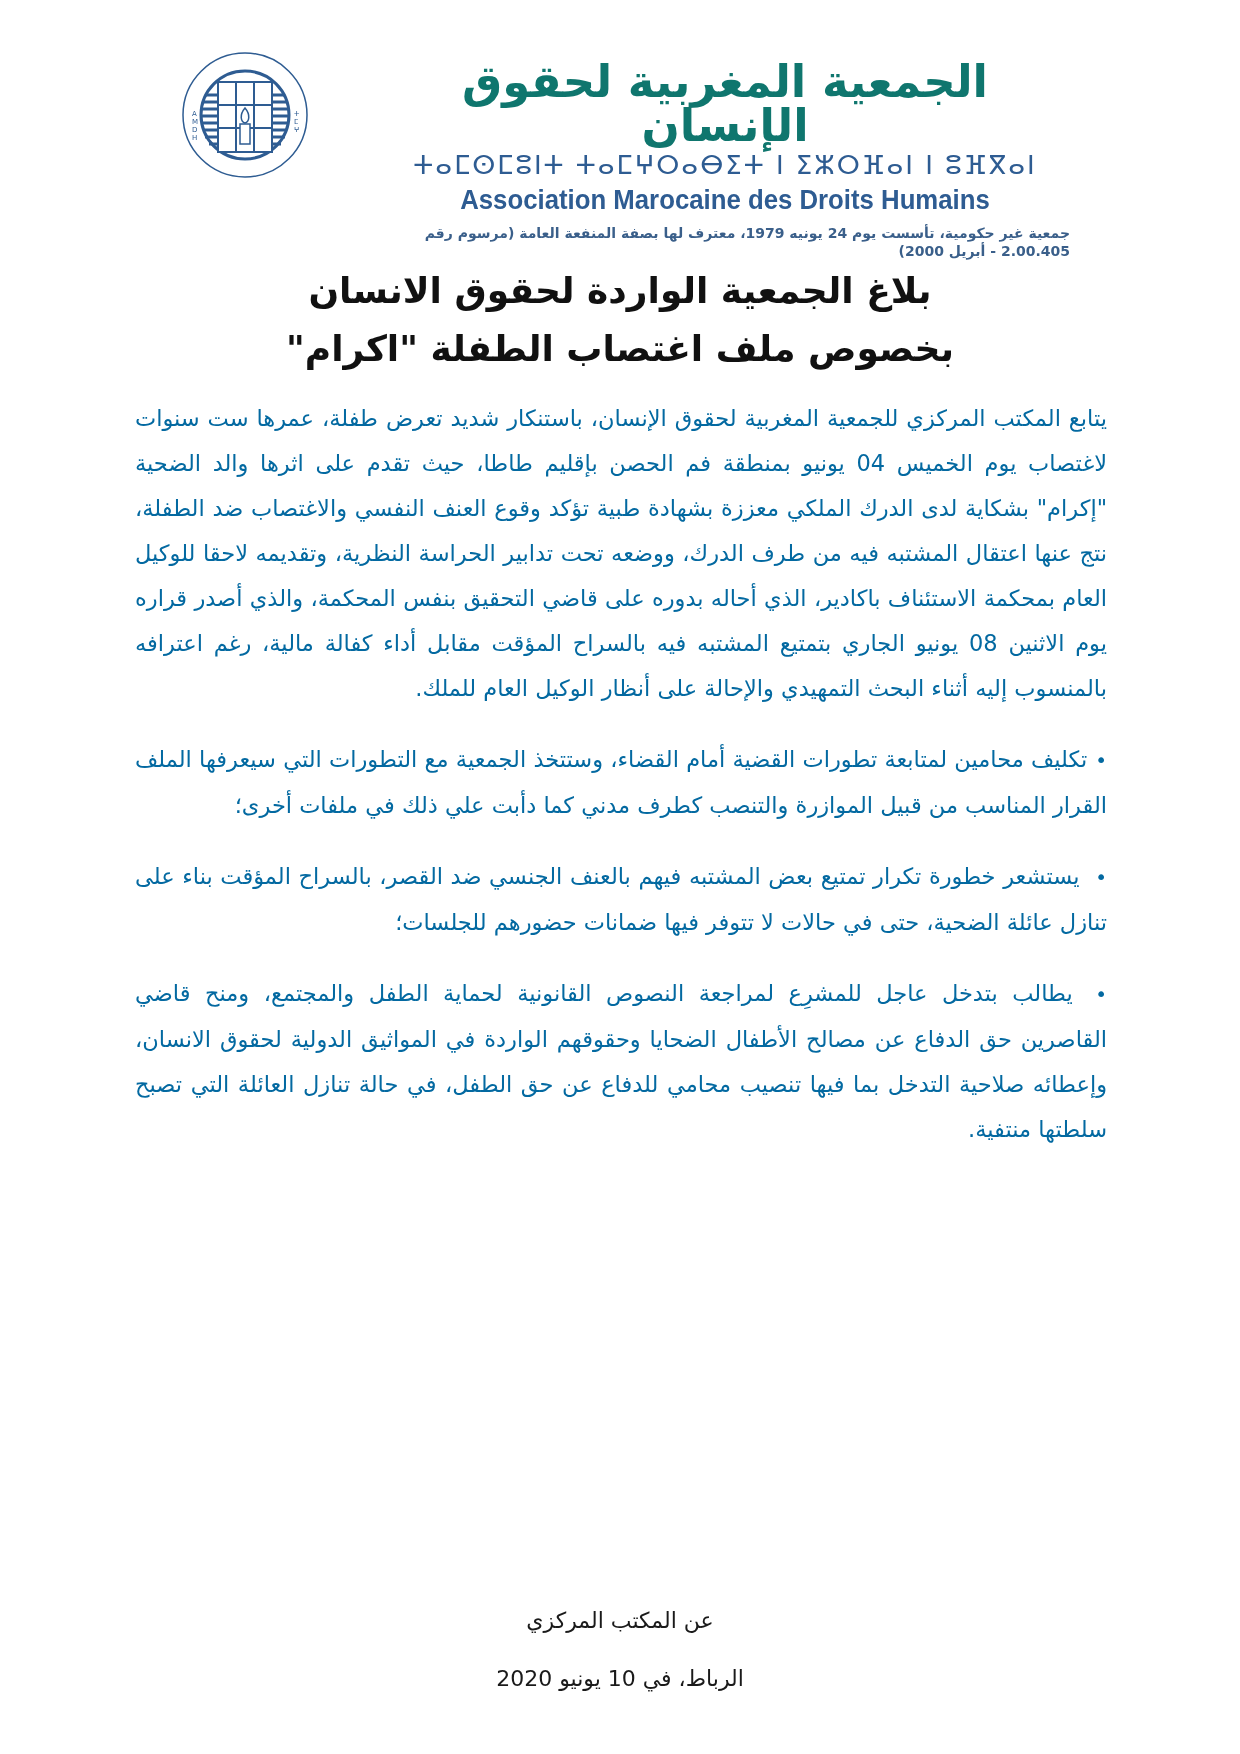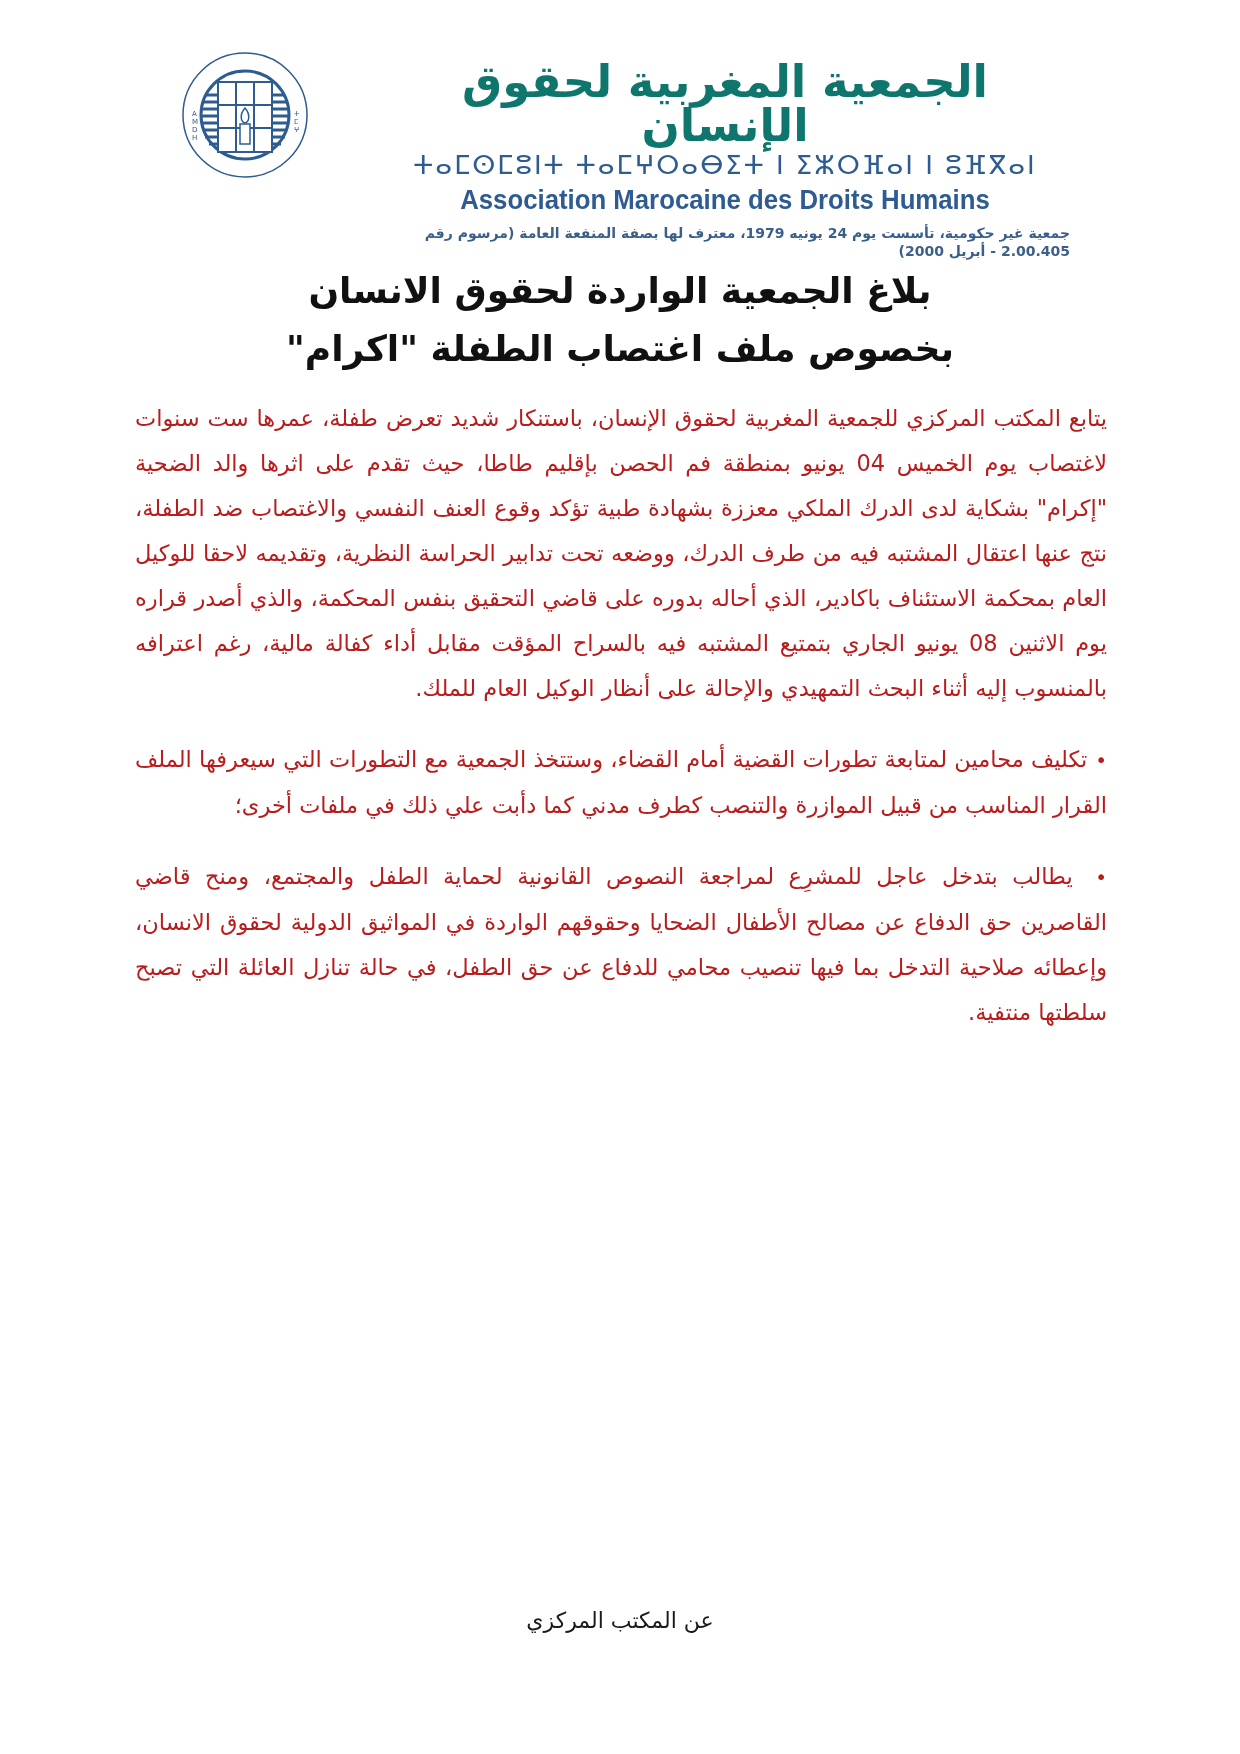--- a/index.html
+++ b/index.html
@@ -7,21 +7,21 @@
   .letterhead { position: absolute; top: 40px; left: 0; width: 1240px; height: 190px; }
   .logo { position: absolute; left: 180px; top: 10px; width: 130px; height: 130px; }
   .org-block { position: absolute; left: 380px; top: 20px; width: 690px; text-align: center; }
   .org-ar { color: #0f766e; font-size: 45px; font-weight: bold; direction: rtl; line-height: 44px; letter-spacing: 0.5px; }
   .org-tz { color: #2e5c92; font-size: 26px; line-height: 34px; letter-spacing: 2px; font-family: "DejaVu Sans", sans-serif; }
   .org-fr { color: #2e5c92; font-size: 28px; font-weight: bold; line-height: 36px; font-family: "Liberation Sans Narrow", "Liberation Sans", sans-serif; transform: scaleX(0.92); }
   .org-reg-ar { color: #3a5f8a; font-size: 14px; font-weight: bold; direction: rtl; line-height: 18px; margin-top: 6px; text-align: right; padding-right: 0px; }
   .org-reg-fr { color: #3a5f8a; font-size: 12px; font-weight: bold; line-height: 18px; text-align: right; padding-right: 12px; font-family: "Liberation Sans", sans-serif; }
 
   .title { position: absolute; top: 262px; left: 120px; width: 1000px; text-align: center; direction: rtl; font-size: 36px; font-weight: bold; line-height: 58px; color: #111; }
-  .content { position: absolute; top: 396px; left: 135px; width: 972px; direction: rtl; text-align: justify; font-size: 22.5px; line-height: 45px; color: #b91c1c; font-family: "DejaVu Sans", sans-serif; }
+  .content { position: absolute; top: 396px; left: 135px; width: 972px; direction: rtl; text-align: justify; font-size: 22.5px; line-height: 45px; color: #0369a1; font-family: "DejaVu Sans", sans-serif; }
   .content p { margin: 0 0 26px 0; }
   .bullet { display: block; }
   .bullet-dot { font-size: 20px; margin-left: 8px; }
   .signature { position: absolute; top: 1592px; left: 370px; width: 500px; text-align: center; direction: rtl; font-size: 22px; line-height: 58px; color: #1a1a1a; }
 </style>
 </head>
 <body>
 
 <div class="letterhead">
   <div class="logo">
@@ -68,19 +68,23 @@
   <div>بلاغ الجمعية الواردة لحقوق الانسان</div>
   <div>بخصوص ملف اغتصاب الطفلة "اكرام"</div>
 </div>
 
 <div class="content">
   <p>يتابع المكتب المركزي للجمعية المغربية لحقوق الإنسان، باستنكار شديد تعرض طفلة، عمرها ست سنوات لاغتصاب يوم الخميس 04 يونيو بمنطقة فم الحصن بإقليم طاطا، حيث تقدم على اثرها والد الضحية "إكرام" بشكاية لدى الدرك الملكي معززة  بشهادة طبية تؤكد وقوع العنف النفسي والاغتصاب ضد الطفلة، نتج عنها اعتقال المشتبه فيه من طرف الدرك، ووضعه تحت تدابير الحراسة النظرية، وتقديمه لاحقا للوكيل العام بمحكمة الاستئناف باكادير، الذي أحاله بدوره على قاضي التحقيق بنفس المحكمة، والذي أصدر قراره يوم الاثنين 08 يونيو الجاري بتمتيع المشتبه فيه بالسراح المؤقت مقابل أداء كفالة مالية، رغم اعترافه بالمنسوب إليه أثناء البحث التمهيدي والإحالة على أنظار الوكيل العام للملك.</p>
   <p class="bullet">
     <span class="bullet-dot">•</span><span>تكليف محامين لمتابعة  تطورات القضية أمام القضاء، وستتخذ الجمعية مع التطورات التي سيعرفها الملف القرار المناسب من قبيل الموازرة والتنصب كطرف مدني كما دأبت علي ذلك في ملفات أخرى؛</span>
   </p>
   <p class="bullet">
+    <span class="bullet-dot">•</span><span> يستشعر خطورة  تكرار تمتيع بعض المشتبه فيهم بالعنف الجنسي ضد القصر، بالسراح المؤقت بناء على تنازل عائلة الضحية، حتى في حالات لا تتوفر فيها ضمانات حضورهم للجلسات؛</span>
+  </p>
+  <p class="bullet">
     <span class="bullet-dot">•</span><span> يطالب بتدخل عاجل للمشرِع لمراجعة النصوص القانونية لحماية الطفل والمجتمع، ومنح قاضي القاصرين حق الدفاع عن مصالح الأطفال الضحايا وحقوقهم  الواردة في المواثيق الدولية لحقوق الانسان، وإعطائه صلاحية التدخل بما فيها تنصيب محامي للدفاع عن حق الطفل، في حالة تنازل العائلة التي تصبح سلطتها  منتفية.</span>
   </p>
 </div>
 
 <div class="signature">
   <div>عن المكتب المركزي</div>
+  <div>الرباط، في 10 يونيو 2020</div>
 </div>
 
 </body></html>

